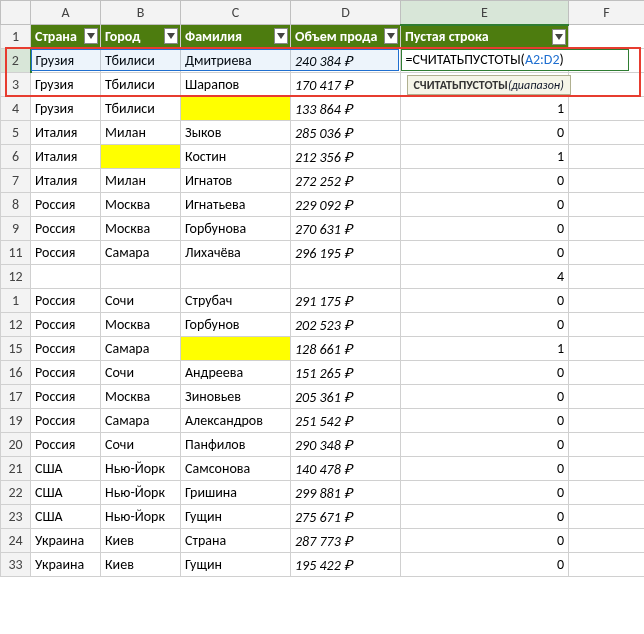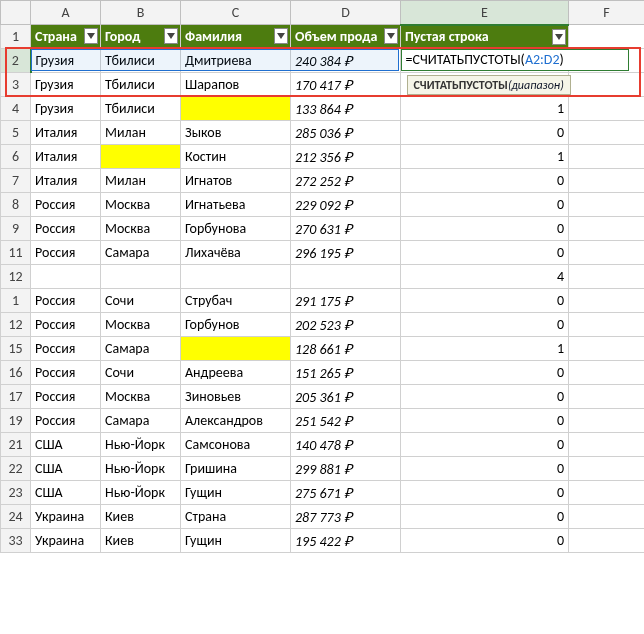--- a/index.html
+++ b/index.html
@@ -351,20 +351,29 @@
         <tr>
           <th class="rowhdr">19</th>
           <td class="txt">Россия</td>
           <td class="txt">Самара</td>
           <td class="txt">Александров</td>
           <td class="num">251 542 ₽</td>
           <td class="ctr">0</td>
           <td class="txt"></td>
         </tr>
         <tr>
+          <th class="rowhdr">20</th>
+          <td class="txt">Россия</td>
+          <td class="txt">Сочи</td>
+          <td class="txt">Панфилов</td>
+          <td class="num">290 348 ₽</td>
+          <td class="ctr">0</td>
+          <td class="txt"></td>
+        </tr>
+        <tr>
           <th class="rowhdr">21</th>
           <td class="txt">США</td>
           <td class="txt">Нью-Йорк</td>
           <td class="txt">Самсонова</td>
           <td class="num">140 478 ₽</td>
           <td class="ctr">0</td>
           <td class="txt"></td>
         </tr>
         <tr>
           <th class="rowhdr">22</th>

